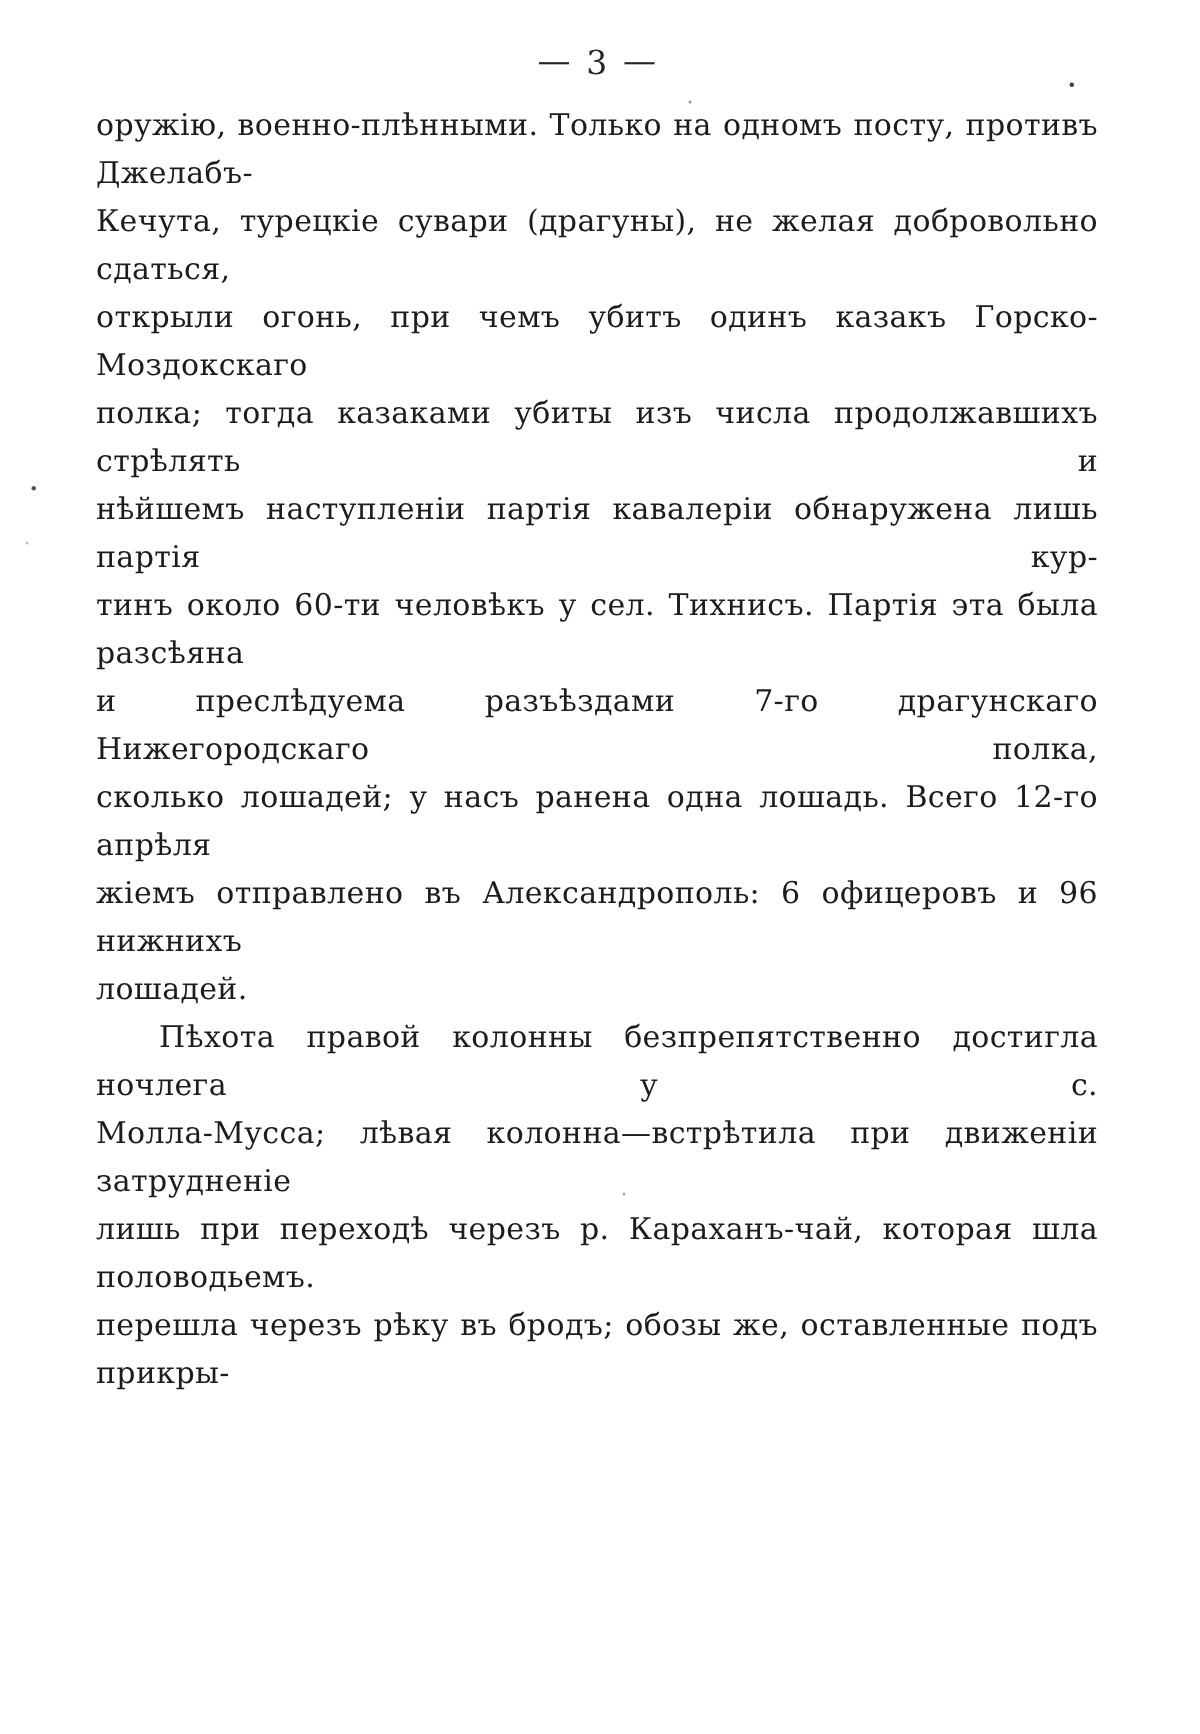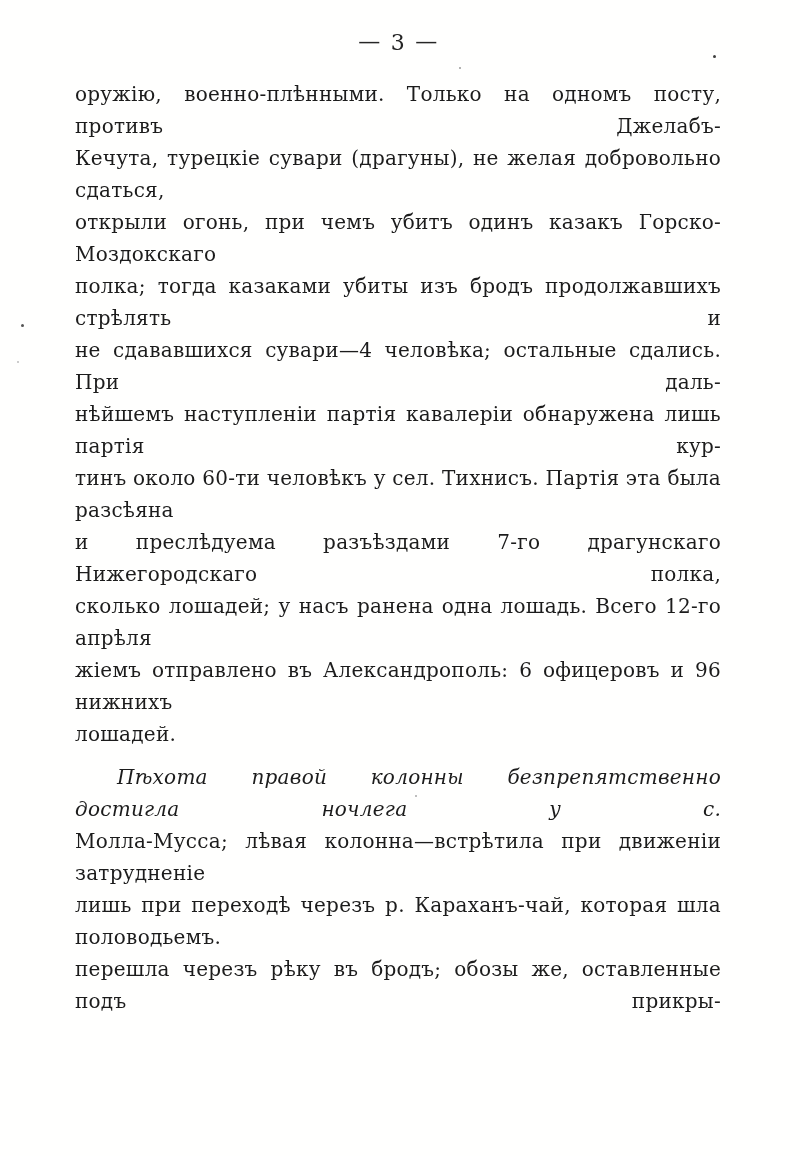--- a/index.html
+++ b/index.html
@@ -35,31 +35,30 @@
   .text-block {
     position: absolute;
     left: 64px;
     top: 67px;
     width: 668px;
     font-size: 20px;
     line-height: 32px;
     letter-spacing: 0.25px;
     color: #1c1c1c;
   }
-  .paragraph { margin: 11px; }
+  .paragraph { margin: 0; }
   .line {
     text-align: justify;
     text-align-last: justify;
   }
   .line.endpara {
     text-align-last: left;
   }
   .line.indent {
     text-indent: 42px;
-    font-style: italic;
   }
   .run { }
   .speck {
     position: absolute;
     border-radius: 50%;
   }
   .speck.s1 { left: 713px; top: 55px;  width: 3px; height: 3px; background: #3f3f3f; }
   .speck.s2 { left: 459px; top: 67px;  width: 2px; height: 2px; background: #9a9a9a; }
   .speck.s3 { left: 21px;  top: 324px; width: 3px; height: 3px; background: #555555; }
   .speck.s4 { left: 17px;  top: 361px; width: 2px; height: 2px; background: #bcbcbc; }
@@ -72,22 +71,21 @@
 
   <div class="page-header">
     <span class="dash">—</span><span>3</span><span class="dash">—</span>
   </div>
 
   <div class="text-block">
       <div class="paragraph">
         <div class="line"><span class="run">оружію, военно-плѣнными. Только на одномъ посту, противъ Джелабъ-</span></div>
         <div class="line"><span class="run">Кечута, турецкіе сувари (драгуны), не желая добровольно сдаться,</span></div>
         <div class="line"><span class="run">открыли огонь, при чемъ убитъ одинъ казакъ Горско-Моздокскаго</span></div>
-        <div class="line"><span class="run">полка; тогда казаками убиты изъ бродъ продолжавшихъ стрѣлять и</span></div>
-        <div class="line"><span class="run">не сдававшихся сувари—4 человѣка; остальные сдались. При даль-</span></div>
+        <div class="line"><span class="run">полка; тогда казаками убиты изъ числа продолжавшихъ стрѣлять и</span></div>
         <div class="line"><span class="run">нѣйшемъ наступленіи партія кавалеріи обнаружена лишь партія кур-</span></div>
         <div class="line"><span class="run">тинъ около 60-ти человѣкъ у сел. Тихнисъ. Партія эта была разсѣяна</span></div>
         <div class="line"><span class="run">и преслѣдуема разъѣздами 7-го драгунскаго Нижегородскаго полка,</span></div>
         <div class="line"><span class="run">сколько лошадей; у насъ ранена одна лошадь. Всего 12-го апрѣля</span></div>
         <div class="line"><span class="run">жіемъ отправлено въ Александрополь: 6 офицеровъ и 96 нижнихъ</span></div>
         <div class="line endpara"><span class="run">лошадей.</span></div>
       </div>
       <div class="paragraph">
         <div class="line indent"><span class="run">Пѣхота правой колонны безпрепятственно достигла ночлега у с.</span></div>
         <div class="line"><span class="run">Молла-Мусса; лѣвая колонна—встрѣтила при движеніи затрудненіе</span></div>

